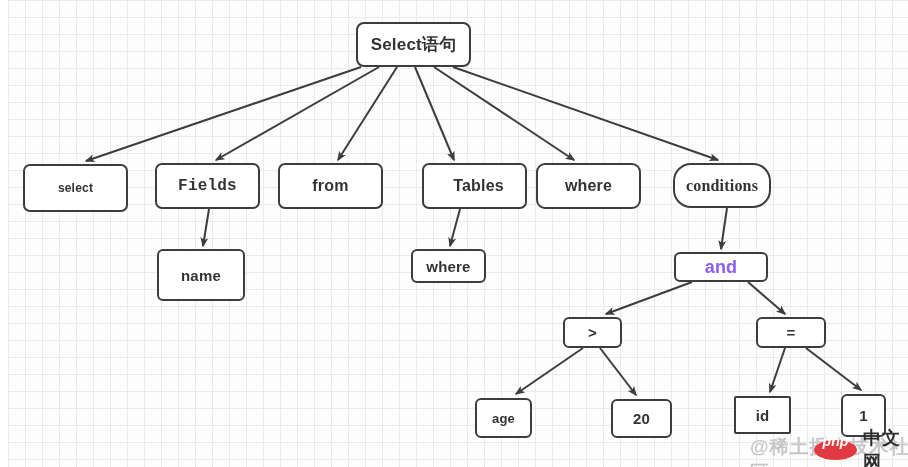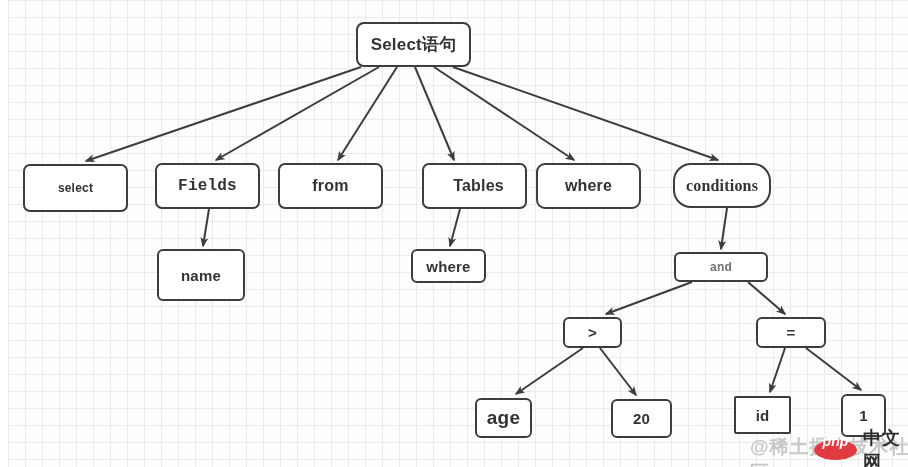--- a/index.html
+++ b/index.html
@@ -104,24 +104,24 @@
   <div>
       <div class="node" style="left: 348px; top: 22px; width: 115px; height: 45px; font-size: 17px; border-radius: 8px; border: 2px solid rgb(61, 61, 61); color: rgb(51, 51, 51); background: rgb(255, 255, 255);">Select语句</div>
       <div class="node" style="left: 15px; top: 164px; width: 105px; height: 48px; font-size: 12px; border-radius: 7px; border: 2px solid rgb(61, 61, 61); color: rgb(51, 51, 51); background: rgb(255, 255, 255);">select</div>
       <div class="node" style="left: 147px; top: 163px; width: 105px; height: 46px; font-size: 16px; border-radius: 7px; border: 2px solid rgb(61, 61, 61); color: rgb(51, 51, 51); background: rgb(255, 255, 255); font-family: Liberation Mono, monospace;">Fields</div>
       <div class="node" style="left: 270px; top: 163px; width: 105px; height: 46px; font-size: 16px; border-radius: 7px; border: 2px solid rgb(61, 61, 61); color: rgb(51, 51, 51); background: rgb(255, 255, 255);">from</div>
       <div class="node" style="left: 414px; top: 163px; width: 105px; height: 46px; font-size: 16px; border-radius: 7px; border: 2px solid rgb(61, 61, 61); color: rgb(51, 51, 51); background: rgb(255, 255, 255); padding-left: 8px;">Tables</div>
       <div class="node" style="left: 528px; top: 163px; width: 105px; height: 46px; font-size: 16px; border-radius: 9px; border: 2px solid rgb(61, 61, 61); color: rgb(51, 51, 51); background: rgb(255, 255, 255);">where</div>
       <div class="node" style="left: 665px; top: 163px; width: 98px; height: 45px; font-size: 16px; border-radius: 18px; border: 2px solid rgb(61, 61, 61); color: rgb(51, 51, 51); background: rgb(255, 255, 255); font-family: Liberation Serif, serif;">conditions</div>
       <div class="node" style="left: 149px; top: 249px; width: 88px; height: 52px; font-size: 15px; border-radius: 6px; border: 2px solid rgb(61, 61, 61); color: rgb(51, 51, 51); background: rgb(255, 255, 255);">name</div>
       <div class="node" style="left: 403px; top: 249px; width: 75px; height: 34px; font-size: 15px; border-radius: 6px; border: 2px solid rgb(61, 61, 61); color: rgb(51, 51, 51); background: rgb(255, 255, 255);">where</div>
-      <div class="node" style="left: 666px; top: 252px; width: 94px; height: 30px; font-size: 12px; border-radius: 6px; border: 2px solid rgb(61, 61, 61); color: #737373; background: rgb(255, 255, 255);">and</div>
+      <div class="node" style="left: 666px; top: 252px; width: 94px; height: 30px; font-size: 18px; border-radius: 6px; border: 2px solid rgb(61, 61, 61); color: #8b5cf6; background: rgb(255, 255, 255);">and</div>
       <div class="node" style="left: 555px; top: 317px; width: 59px; height: 31px; font-size: 15px; border-radius: 6px; border: 2px solid rgb(61, 61, 61); color: rgb(51, 51, 51); background: rgb(255, 255, 255);">&gt;</div>
       <div class="node" style="left: 748px; top: 317px; width: 70px; height: 31px; font-size: 15px; border-radius: 6px; border: 2px solid rgb(61, 61, 61); color: rgb(51, 51, 51); background: rgb(255, 255, 255);">=</div>
-      <div class="node" style="left: 467px; top: 398px; width: 57px; height: 40px; font-size: 19px; border-radius: 6px; border: 2px solid rgb(61, 61, 61); color: rgb(51, 51, 51); background: rgb(255, 255, 255);">age</div>
+      <div class="node" style="left: 467px; top: 398px; width: 57px; height: 40px; font-size: 13px; border-radius: 6px; border: 2px solid rgb(61, 61, 61); color: rgb(51, 51, 51); background: rgb(255, 255, 255);">age</div>
       <div class="node" style="left: 603px; top: 399px; width: 61px; height: 39px; font-size: 15px; border-radius: 6px; border: 2px solid rgb(61, 61, 61); color: rgb(51, 51, 51); background: rgb(255, 255, 255);">20</div>
       <div class="node" style="left: 726px; top: 396px; width: 57px; height: 38px; font-size: 15px; border-radius: 2px; border: 2px solid rgb(61, 61, 61); color: rgb(51, 51, 51); background: rgb(255, 255, 255);">id</div>
       <div class="node" style="left: 833px; top: 394px; width: 45px; height: 43px; font-size: 15px; border-radius: 6px; border: 2px solid rgb(61, 61, 61); color: rgb(51, 51, 51); background: rgb(255, 255, 255);">1</div>
     </div>
 
   <div class="watermark wm-community" style="left: 742px; top: 434px; color: rgb(199, 199, 199);">@稀土掘金技术社区</div>
 
   <div class="watermark wm-logo" style="left:806px; top:426px;">
     <span class="wm-logo-ellipse" style="background: rgb(225, 58, 64); color: rgb(255, 255, 255);">php</span>
     <span class="wm-logo-suffix" style="color: rgb(45, 45, 45);">中文网</span>

